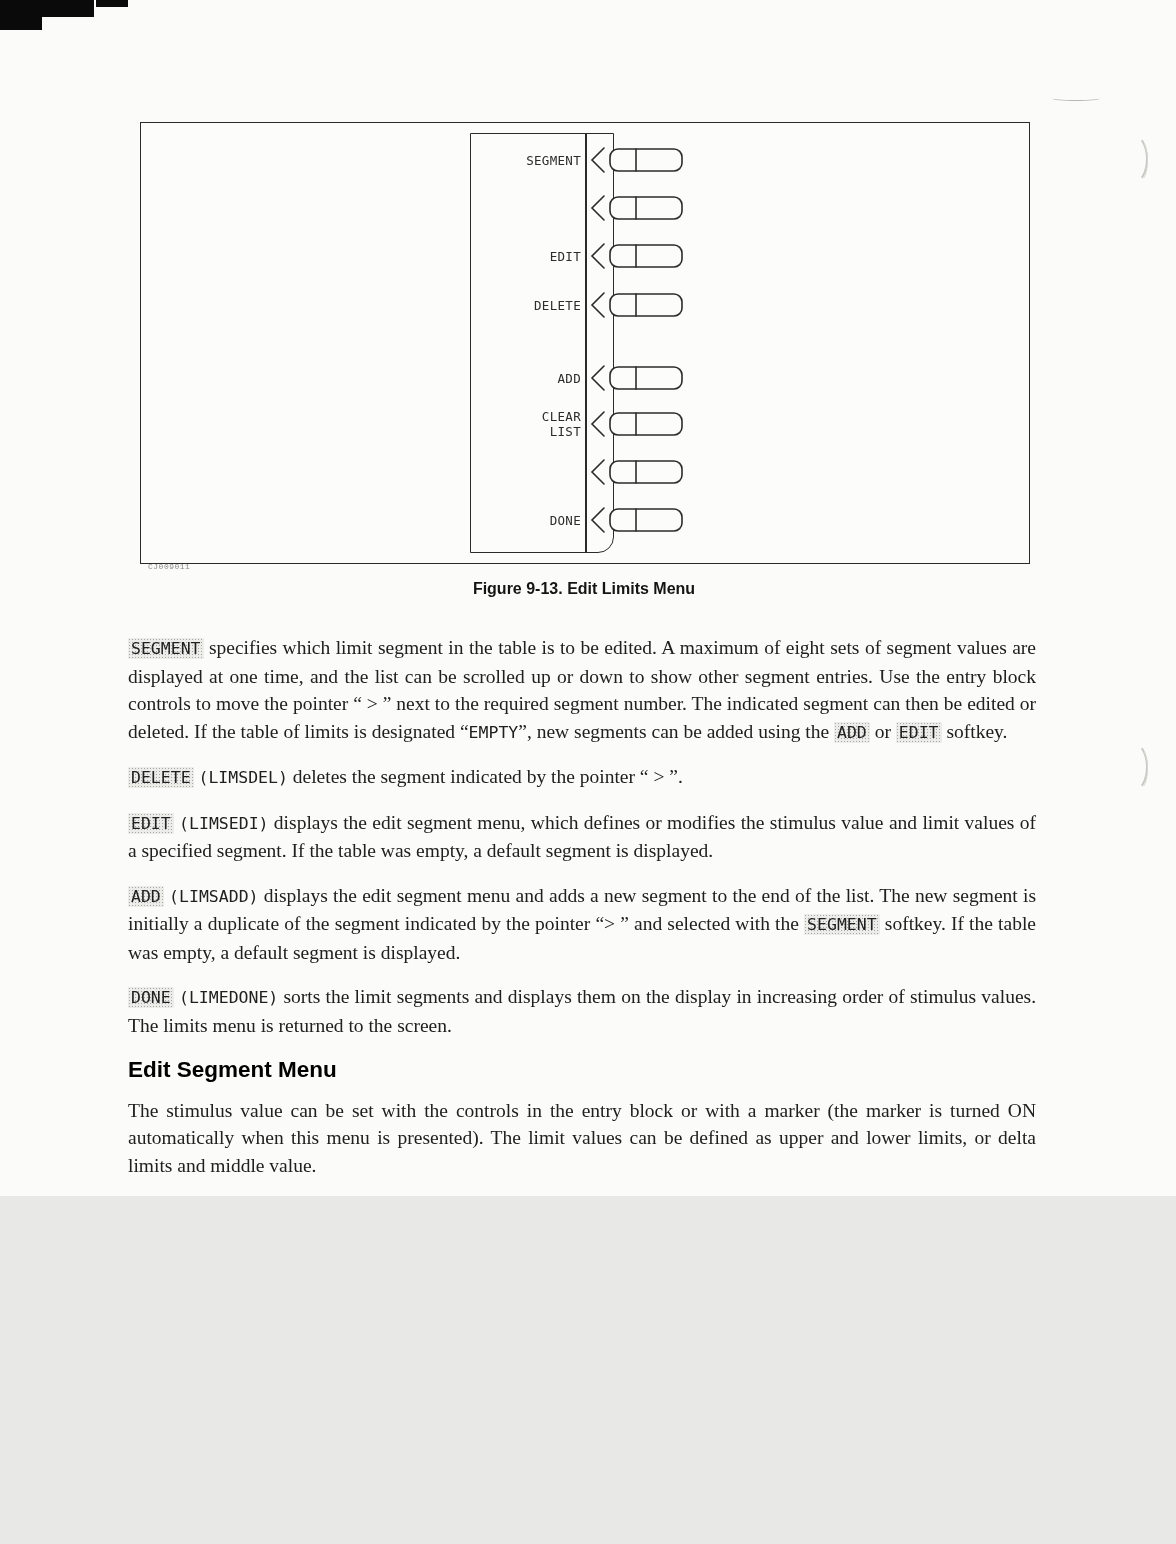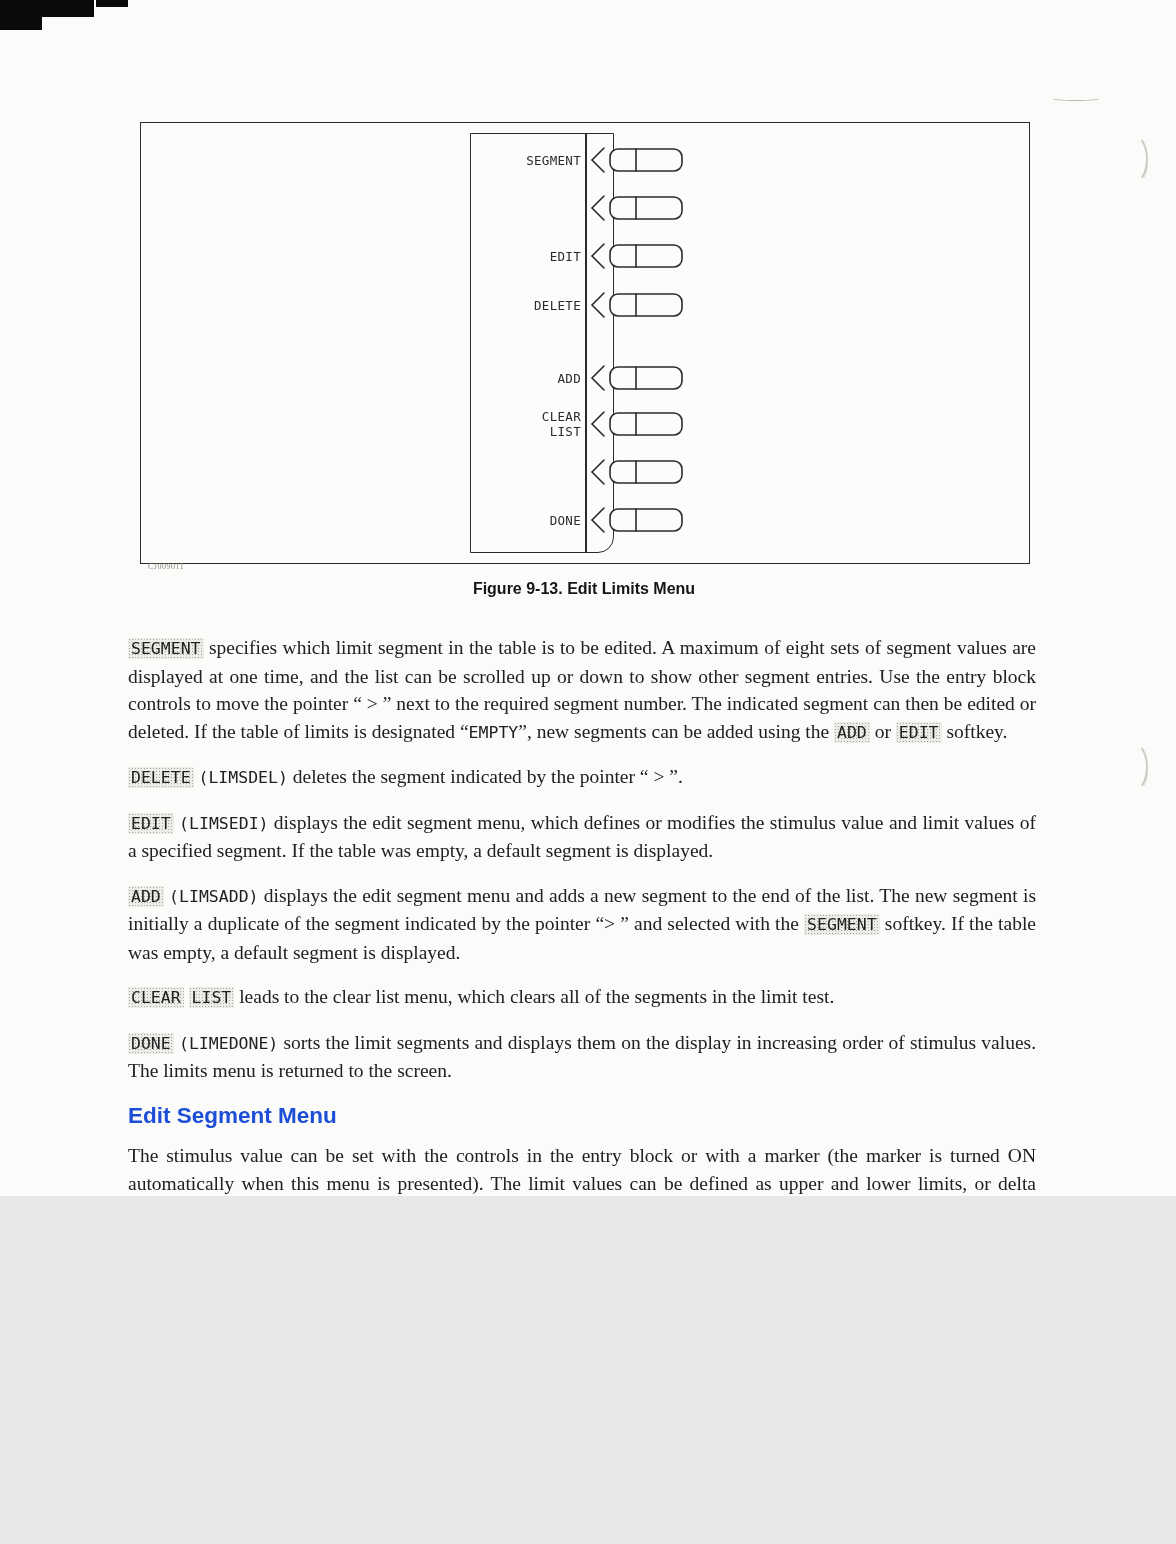--- a/index.html
+++ b/index.html
@@ -62,21 +62,21 @@
     color:#2c2c2c;
     white-space:pre-line;
   }
   .sk-key { width:100px; height:32px; margin-left:5px; flex:0 0 auto; }
   .sk-key polyline, .sk-key rect, .sk-key line {
     stroke:#2b2b2b; fill:none; stroke-width:1.6; stroke-linecap:round;
   }
   .sk-key rect { fill:#fcfcfa; }
   .scan-code {
     position:absolute; left:148px; top:562px;
-    font-family:Liberation Serif, serif;
+    font-family:Liberation Mono, monospace;
     font-size:8px; color:#8a8a86; letter-spacing:0.5px;
   }
   .figure-caption {
     position:absolute; left:140px; top:580px; width:888px;
     text-align:center;
     font-family:"Liberation Sans", sans-serif;
     font-weight:bold; font-size:16px; color:#141414;
   }
 
   
@@ -97,21 +97,21 @@
     font-size:16.5px;
     background-color:#ececе8;
     background-color:#ecece8;
     background-image:radial-gradient(rgba(110,110,110,.55) .6px, transparent .7px);
     background-size:3px 3px;
     padding:1px 3px;
     border-radius:1px;
   }
   .section-heading {
     font-family:"Liberation Sans", sans-serif;
-    font-weight:bold; font-size:22.5px; color:#1d4ed8;
+    font-weight:bold; font-size:22.5px; color:#000000;
     margin:14px 0 13px 0;
     text-align:left;
   }
 
   
   .page-footer {
     position:absolute; left:128px; top:1432px;
     font-family:"Liberation Sans", sans-serif;
     font-weight:bold; font-size:17.5px; color:#161616;
   }
@@ -206,21 +206,20 @@
   </div>
 
   <div class="scan-code">CJ009011</div>
   <div class="figure-caption">Figure 9-13. Edit Limits Menu</div>
 
   <div class="body-text">
     <p><span class="seg-key">SEGMENT</span><span class="seg-normal"> specifies which limit segment in the table is to be edited. A maximum of eight sets of segment values are displayed at one time, and the list can be scrolled up or down to show other segment entries. Use the entry block controls to move the pointer “ &gt; ” next to the required segment number. The indicated segment can then be edited or deleted. If the table of limits is designated “</span><span class="seg-mono">EMPTY</span><span class="seg-normal">”, new segments can be added using the </span><span class="seg-key">ADD</span><span class="seg-normal"> or </span><span class="seg-key">EDIT</span><span class="seg-normal"> softkey.</span></p>
     <p><span class="seg-key">DELETE</span><span class="seg-normal"> </span><span class="seg-mono">(LIMSDEL)</span><span class="seg-normal"> deletes the segment indicated by the pointer “ &gt; ”.</span></p>
     <p><span class="seg-key">EDIT</span><span class="seg-normal"> </span><span class="seg-mono">(LIMSEDI)</span><span class="seg-normal"> displays the edit segment menu, which defines or modifies the stimulus value and limit values of a specified segment. If the table was empty, a default segment is displayed.</span></p>
     <p><span class="seg-key">ADD</span><span class="seg-normal"> </span><span class="seg-mono">(LIMSADD)</span><span class="seg-normal"> displays the edit segment menu and adds a new segment to the end of the list. The new segment is initially a duplicate of the segment indicated by the pointer “&gt; ” and selected with the </span><span class="seg-key">SEGMENT</span><span class="seg-normal"> softkey. If the table was empty, a default segment is displayed.</span></p>
-    <p><span class="seg-key">CLEAR</span><span class="seg-normal"> </span><span class="seg-key">LIST</span><span class="seg-normal"> leads to the clear list menu, which clears all of the segments in the limit test.</span></p>
     <p><span class="seg-key">DONE</span><span class="seg-normal"> </span><span class="seg-mono">(LIMEDONE)</span><span class="seg-normal"> sorts the limit segments and displays them on the display in increasing order of stimulus values. The limits menu is returned to the screen.</span></p>
     <h2 class="section-heading">Edit Segment Menu</h2>
     <p><span class="seg-normal">The stimulus value can be set with the controls in the entry block or with a marker (the marker is turned ON automatically when this menu is presented). The limit values can be defined as upper and lower limits, or delta limits and middle value.</span></p>
   </div>
 
   <div class="page-footer">
     <span class="num">9-18</span><span>Instrument State Function Block</span>
   </div>
 
 </div>

